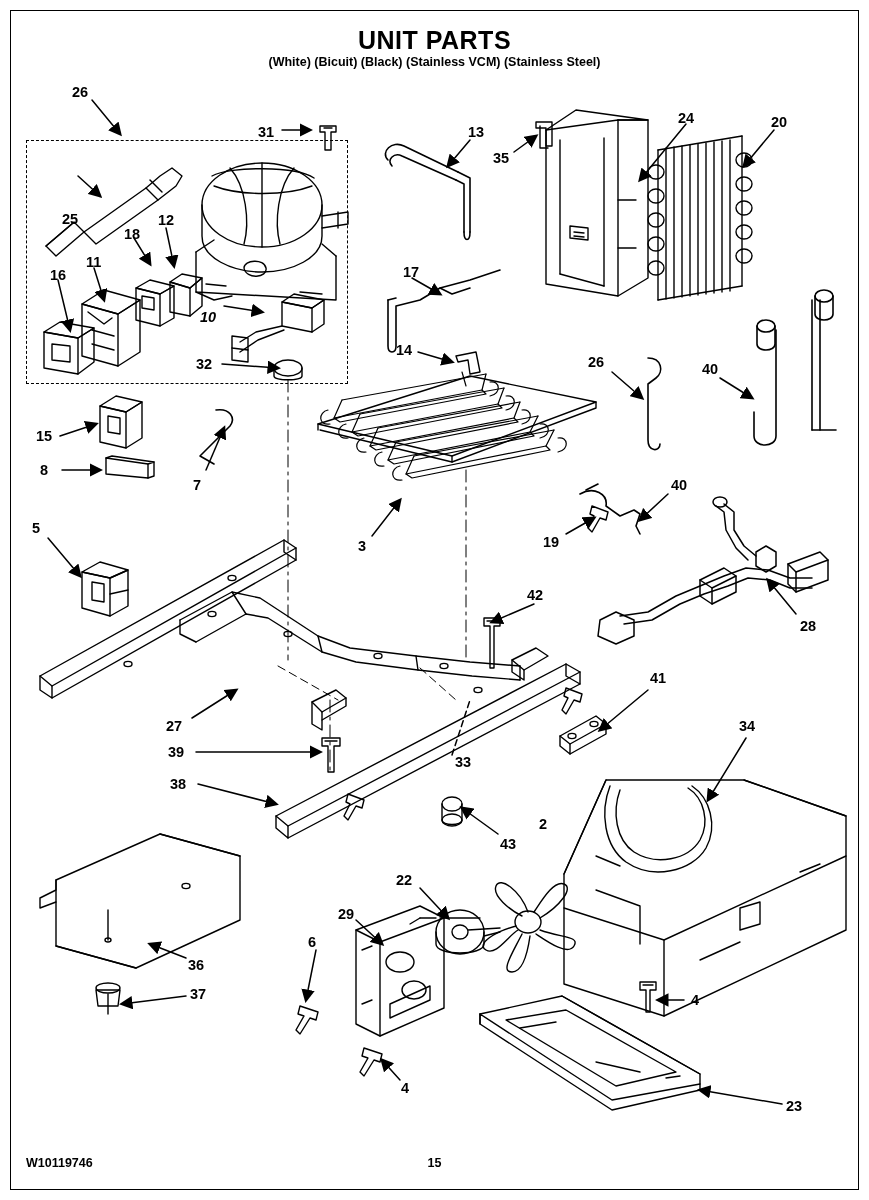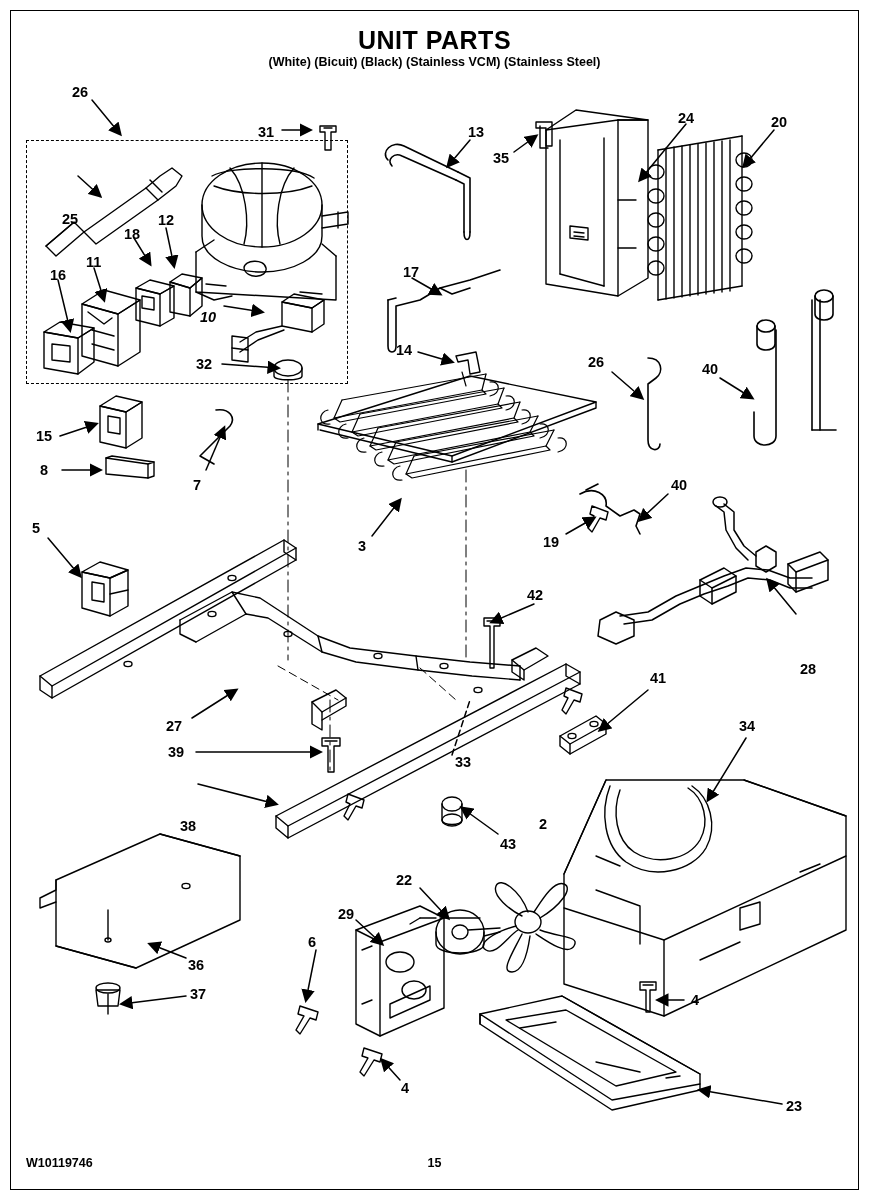--- a/index.html
+++ b/index.html
@@ -578,26 +578,26 @@
   <div class="callout" style="left:588px; top:354px;">26</div>
   <div class="callout" style="left:702px; top:361px;">40</div>
   <div class="callout" style="left:36px; top:428px;">15</div>
   <div class="callout" style="left:40px; top:462px;">8</div>
   <div class="callout" style="left:193px; top:477px;">7</div>
   <div class="callout" style="left:358px; top:538px;">3</div>
   <div class="callout" style="left:671px; top:477px;">40</div>
   <div class="callout" style="left:543px; top:534px;">19</div>
   <div class="callout" style="left:32px; top:520px;">5</div>
   <div class="callout" style="left:527px; top:587px;">42</div>
-  <div class="callout" style="left:800px; top:618px;margin-top:43px;">28</div>
+  <div class="callout" style="left:800px; top:618px;">28</div>
   <div class="callout" style="left:650px; top:670px;">41</div>
   <div class="callout" style="left:166px; top:718px;">27</div>
   <div class="callout" style="left:168px; top:744px;">39</div>
   <div class="callout" style="left:455px; top:754px;">33</div>
-  <div class="callout" style="left:180px; top:776px;margin-top:42px;">38</div>
+  <div class="callout" style="left:170px; top:776px;">38</div>
   <div class="callout" style="left:739px; top:718px;">34</div>
   <div class="callout" style="left:500px; top:836px;">43</div>
   <div class="callout" style="left:539px; top:816px;">2</div>
   <div class="callout" style="left:396px; top:872px;">22</div>
   <div class="callout" style="left:338px; top:906px;">29</div>
   <div class="callout" style="left:308px; top:934px;">6</div>
   <div class="callout" style="left:188px; top:957px;">36</div>
   <div class="callout" style="left:190px; top:986px;">37</div>
   <div class="callout" style="left:691px; top:992px;">4</div>
   <div class="callout" style="left:401px; top:1080px;">4</div>

